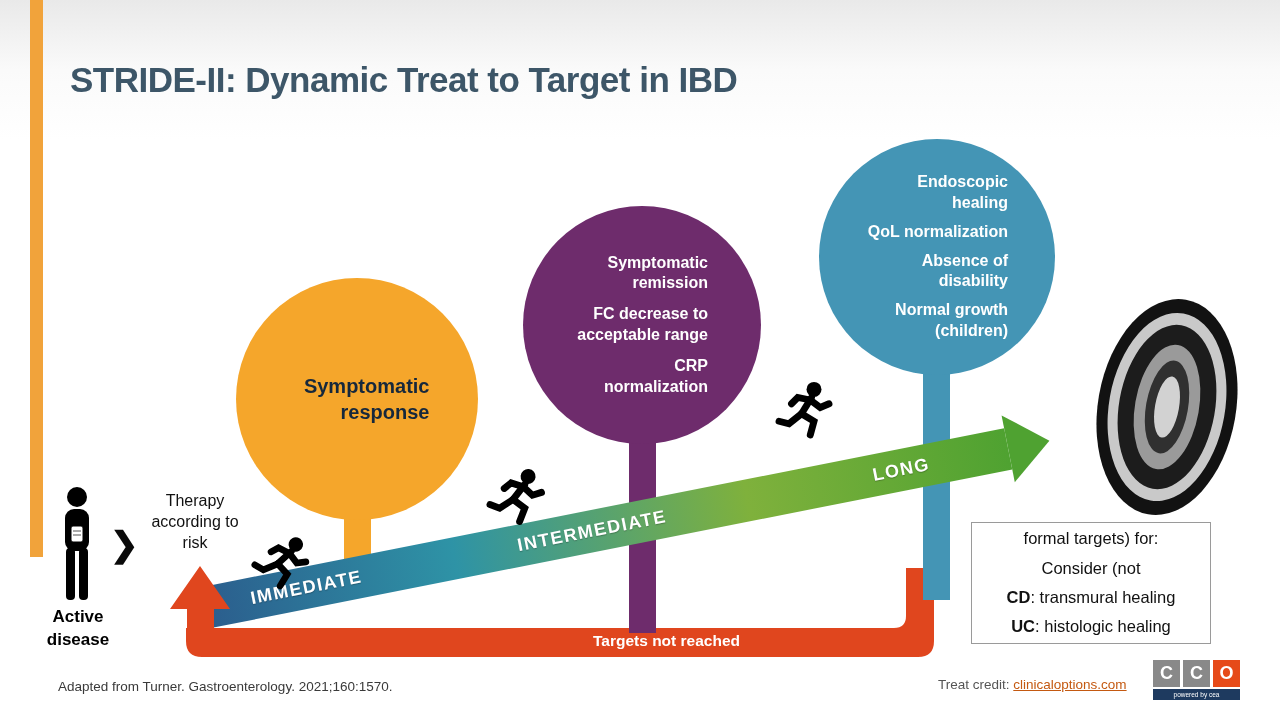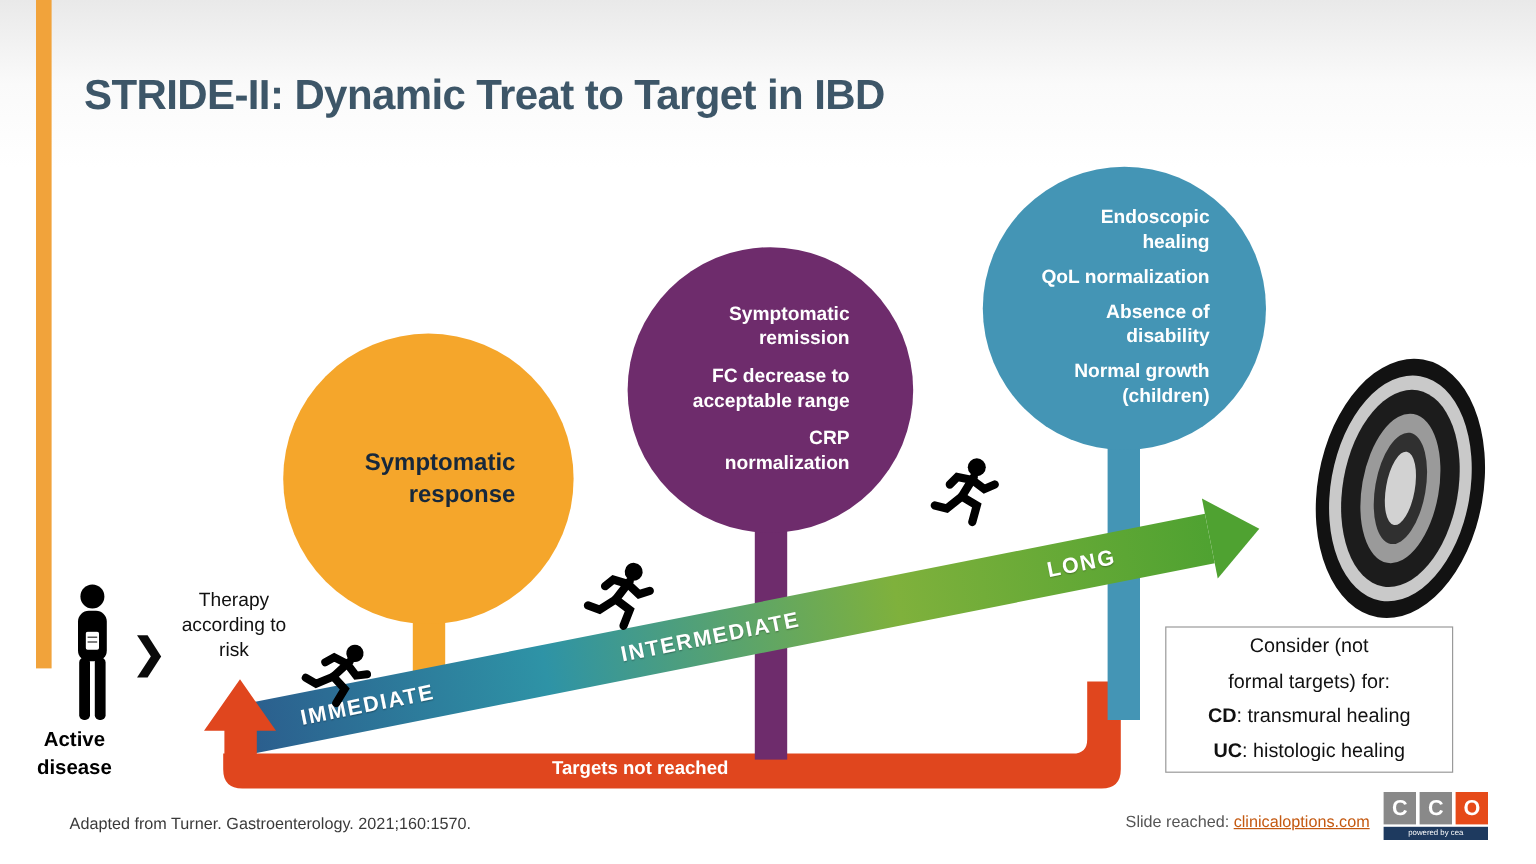--- a/index.html
+++ b/index.html
@@ -36,21 +36,21 @@
   .circle-teal   { left:819px; top:139px; width:236px; height:236px; background:#4495B5; color:#ffffff; font-size:16px; }
   .circle-orange .item { width:145px; }
   .circle-purple .item { width:132px; margin:5px 0; }
   .circle-teal   .item { width:142px; margin:4px 0; }
 
   
   .red-loop-svg { left:0; top:0; width:1280px; height:720px; z-index:2; pointer-events:none; }
   .red-arrowhead-svg { left:0; top:0; width:1280px; height:720px; z-index:6; pointer-events:none; }
   .loop-label {
     left:460px; top:632px; width:280px; z-index:8;
-    color:#fff; font-weight:bold; font-size:15.5px; text-align:left;
+    color:#fff; font-weight:bold; font-size:15.5px; text-align:right;
   }
 
   
   .timeline {
     left:194px; top:589px; width:830px; height:42px; z-index:5;
     transform:rotate(-11.2deg); transform-origin:0 50%;
     background:linear-gradient(90deg,#2B5B8C 0%,#2E93A6 32%,#7FB13C 68%,#4FA231 100%);
   }
   .timeline .head {
     position:absolute; left:830px; top:50%; transform:translateY(-50%);
@@ -62,21 +62,21 @@
   .tl-label {
     position:absolute; top:50%; transform:translateY(-50%);
     color:#fff; font-weight:bold; font-size:18px; letter-spacing:1.5px;
     text-shadow:0 1px 1px rgba(0,0,0,0.25); white-space:nowrap;
   }
   .tl-immediate { left:58px; }
   .tl-intermediate { left:330px; }
   .tl-long { left:692px; }
 
   
-  .active-disease { left:12px; top:606px; width:100px; text-align:center;
+  .active-disease { left:28px; top:606px; width:100px; text-align:center;
     font-weight:bold; font-size:17px; color:#000; line-height:1.35; z-index:7; }
   .therapy-label { left:146px; top:491px; width:98px; text-align:center;
     font-size:16px; color:#111; line-height:1.3; z-index:7; }
   .chevron { left:110px; top:524px; font-size:34px; font-weight:bold; color:#0a0a0a; z-index:7; }
 
   
   .figure { position:absolute; z-index:7; }
   .patient-svg { left:52px; top:486px; }
   .runner-1 { left:250px; top:532px; transform:rotate(16deg); }
   .runner-2 { left:484px; top:466px; transform:rotate(6deg); }
@@ -200,30 +200,30 @@
 <div class="abs target">
   <div class="ring t1"></div>
   <div class="ring t2"></div>
   <div class="ring t3"></div>
   <div class="ring t4"></div>
   <div class="ring t5"></div>
   <div class="ring t6"></div>
 </div>
 
 <div class="abs consider-box">
+  <div>formal targets) for:</div>
   <div>Consider (not</div>
-  <div>formal targets) for:</div>
   <div><b>CD</b><span>: transmural healing</span></div>
   <div><b>UC</b><span>: histologic healing</span></div>
 </div>
 
 <div class="abs citation">Adapted from Turner. Gastroenterology. 2021;160:1570.</div>
 
 <div class="abs credit">
-  <span>Slide reached: </span><a href="#">clinicaloptions.com</a>
+  <span>Treat credit: </span><a href="#">clinicaloptions.com</a>
 </div>
 
 <div class="abs logo">
   <div class="logo-row">
     <div class="logo-sq sq-gray">C</div>
     <div class="logo-sq sq-gray">C</div>
     <div class="logo-sq sq-orange">O</div>
   </div>
   <div class="logo-powered">powered by cea</div>
 </div>

